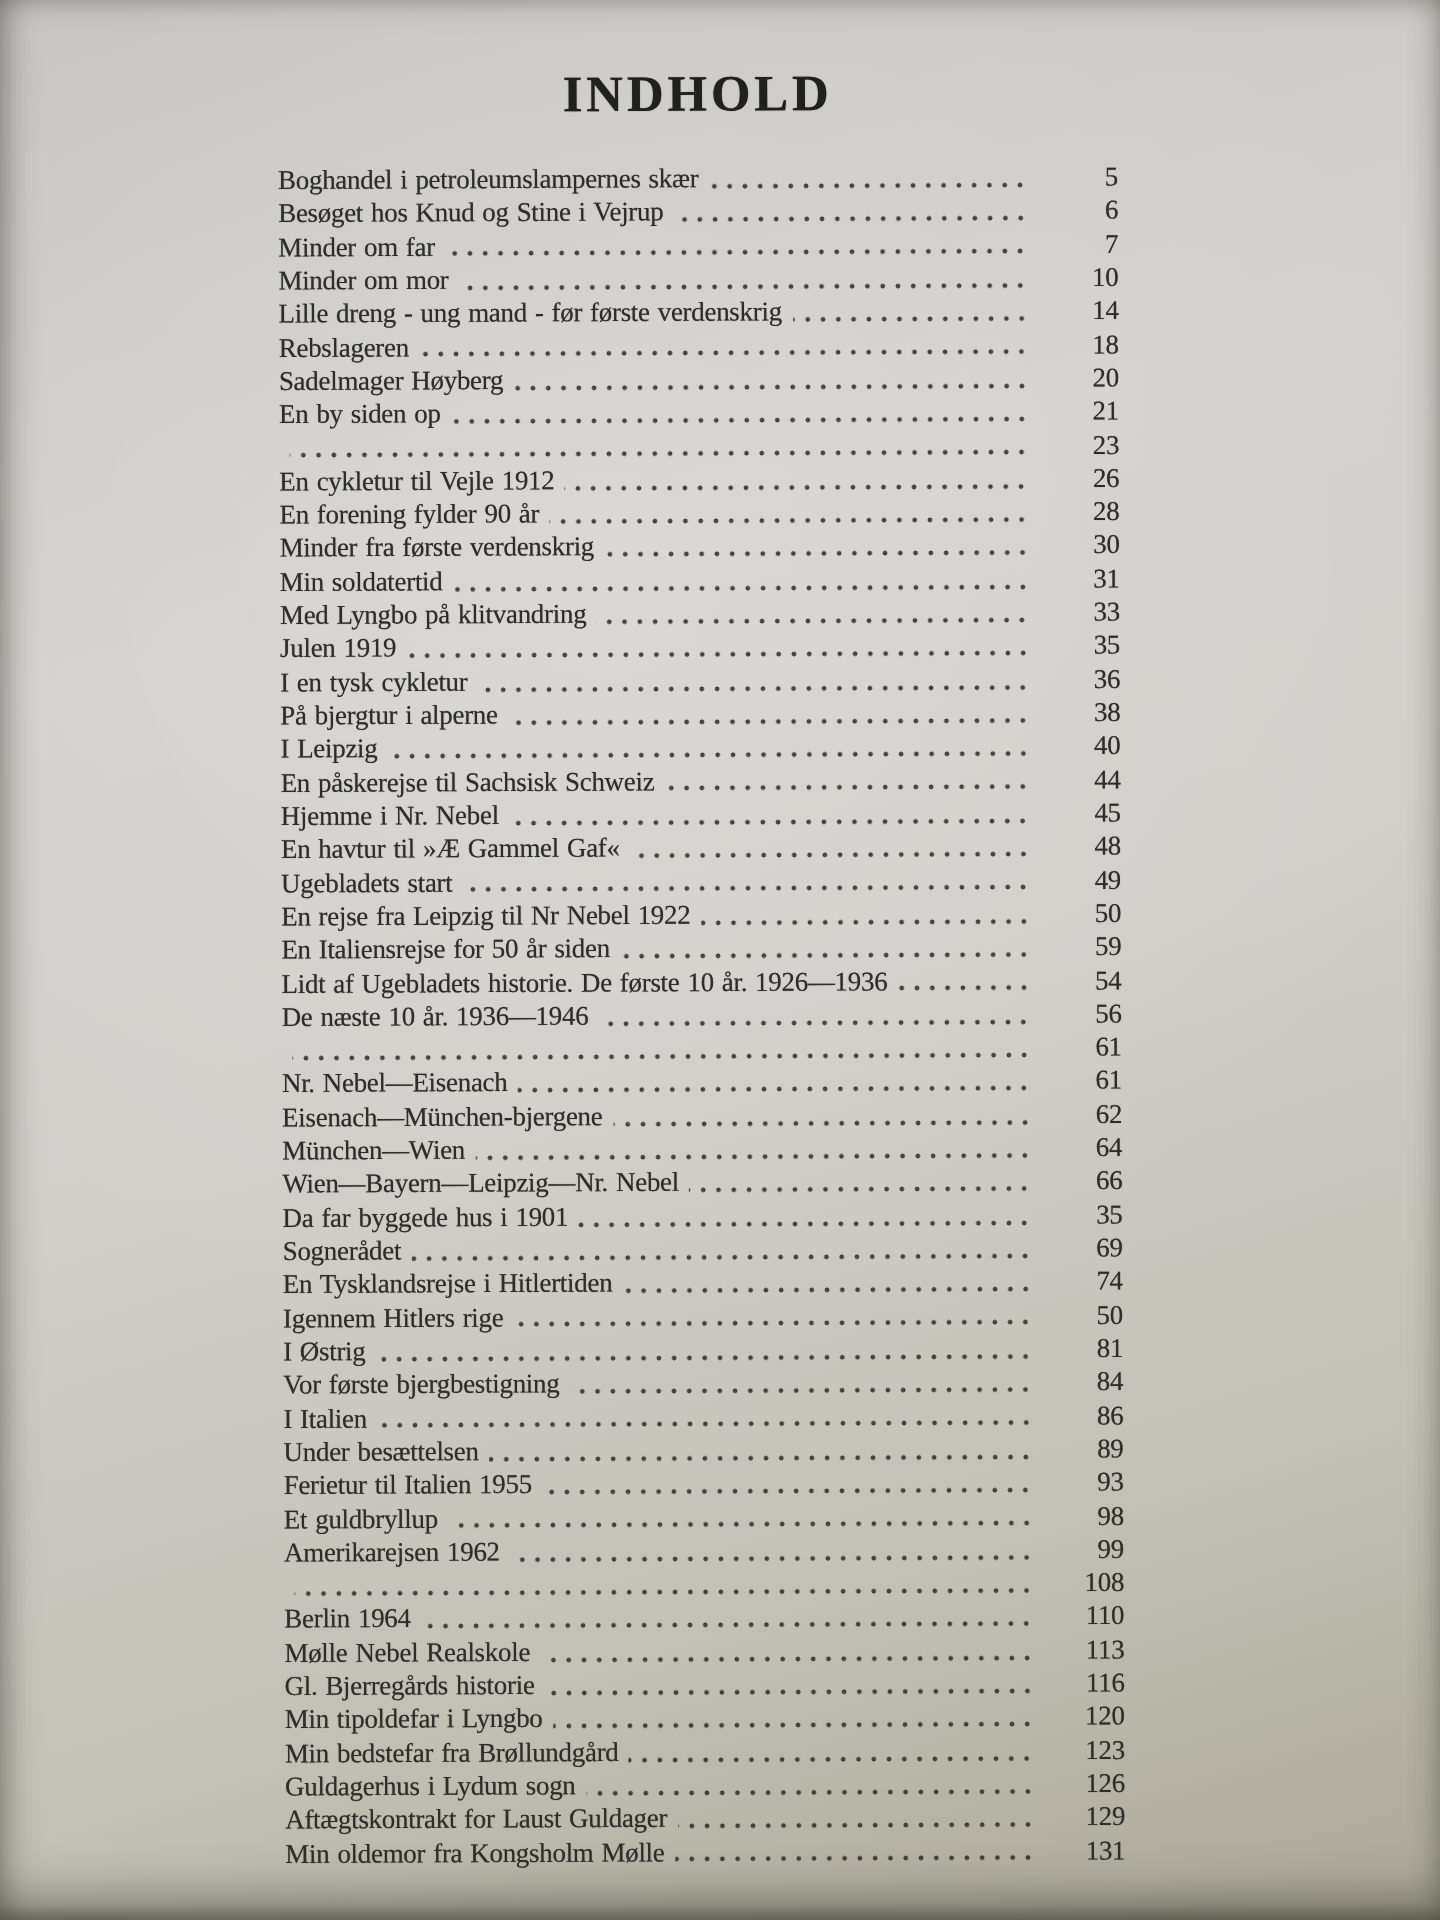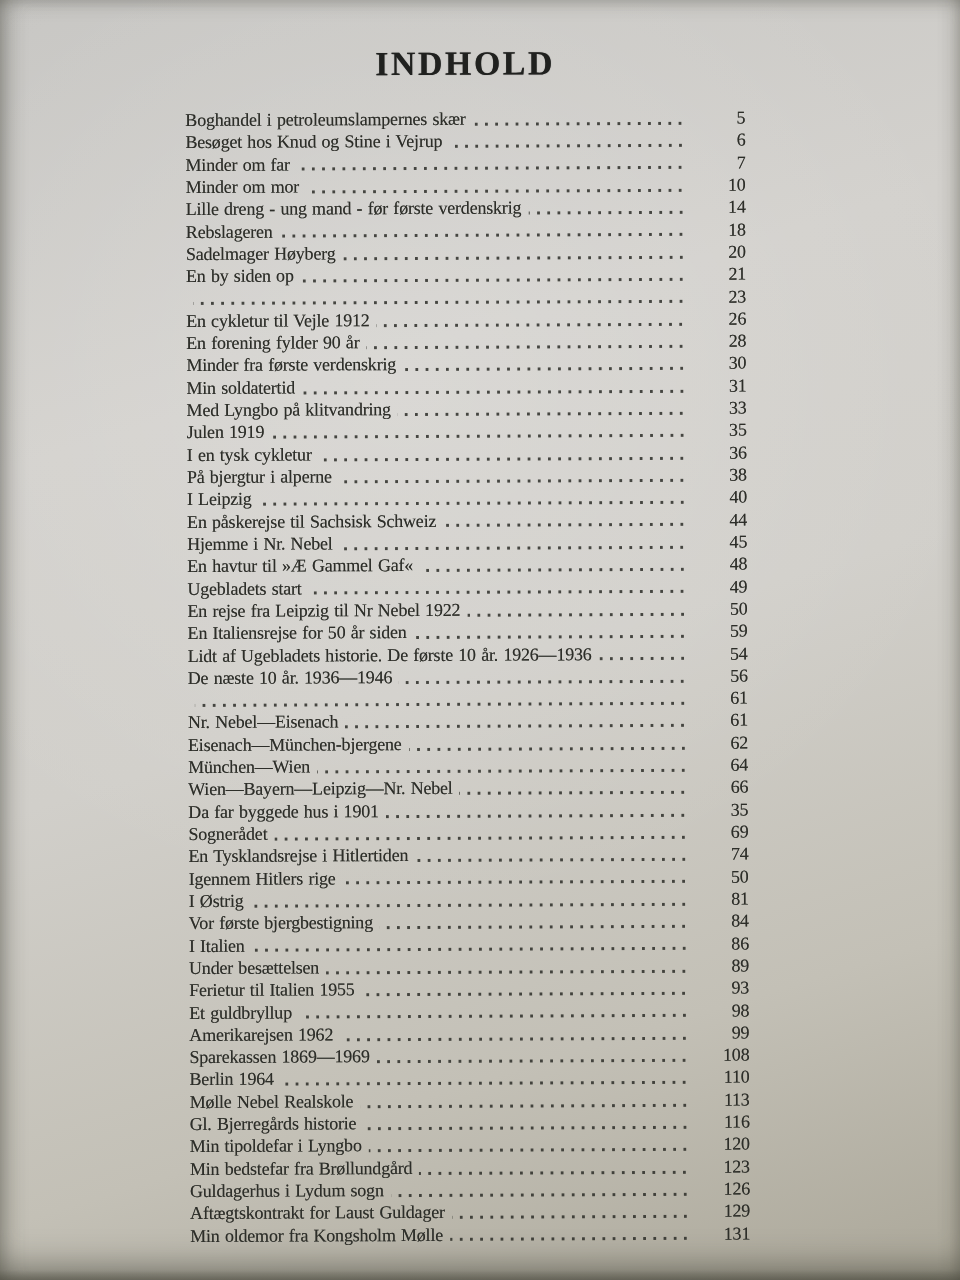--- a/index.html
+++ b/index.html
@@ -291,21 +291,20 @@
           <span class="t">Et guldbryllup</span>
           <span class="leader"></span>
           <span class="p">98</span>
         </div>
         <div class="row">
           <span class="t">Amerikarejsen 1962</span>
           <span class="leader"></span>
           <span class="p">99</span>
         </div>
         <div class="row">
-          <span class="t">Sparekassen 1869—1969</span>
           <span class="leader"></span>
           <span class="p">108</span>
         </div>
         <div class="row">
           <span class="t">Berlin 1964</span>
           <span class="leader"></span>
           <span class="p">110</span>
         </div>
         <div class="row">
           <span class="t">Mølle Nebel Realskole</span>

